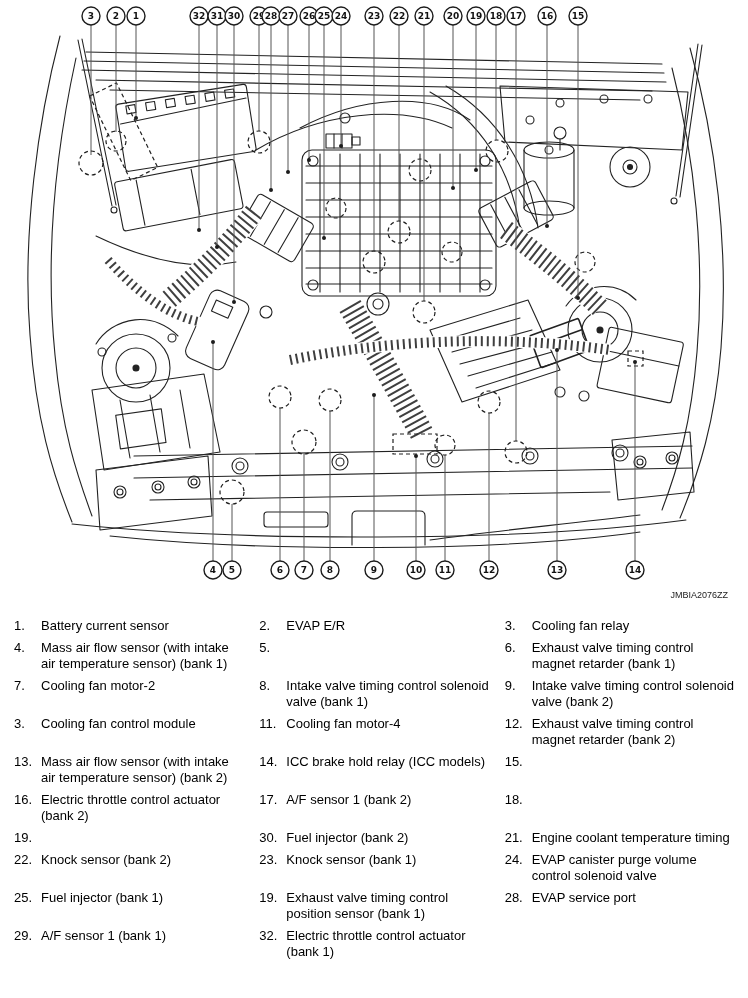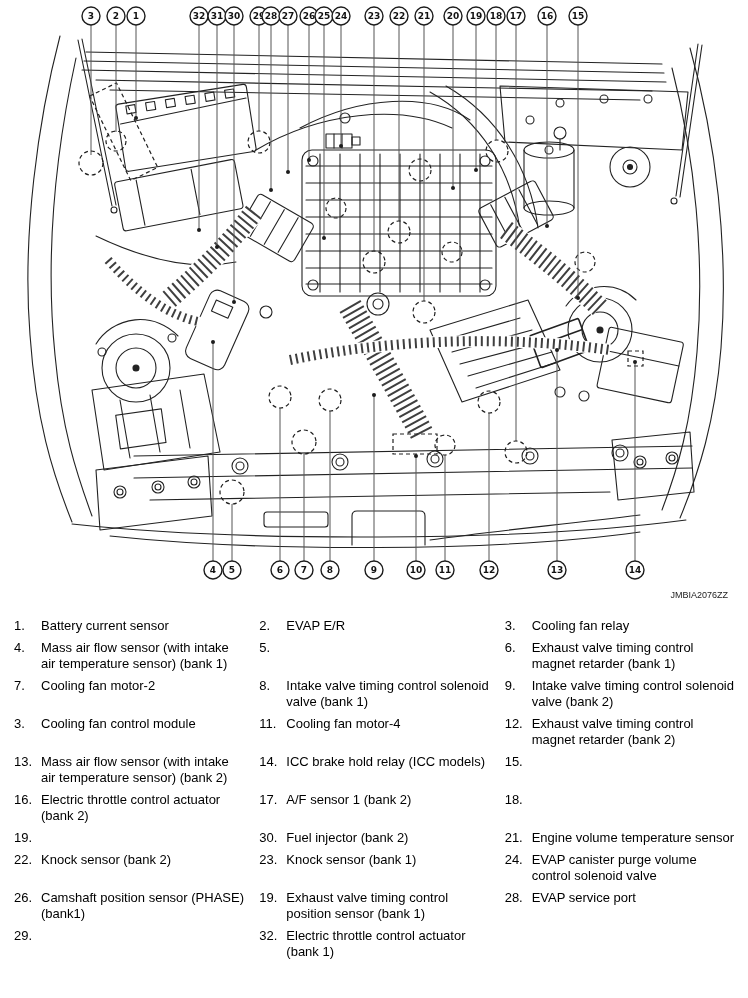--- a/index.html
+++ b/index.html
@@ -557,48 +557,49 @@
       </div>
       <div class="cell">
         <span class="num">19.</span>
       </div>
       <div class="cell">
         <span class="num">30.</span>
         <span class="txt">Fuel injector (bank 2)</span>
       </div>
       <div class="cell">
         <span class="num">21.</span>
-        <span class="txt">Engine volume temperature sensor</span>
+        <span class="txt">Engine coolant temperature timing</span>
       </div>
       <div class="cell">
         <span class="num">22.</span>
         <span class="txt">Knock sensor (bank 2)</span>
       </div>
       <div class="cell">
         <span class="num">23.</span>
         <span class="txt">Knock sensor (bank 1)</span>
       </div>
       <div class="cell">
         <span class="num">24.</span>
         <span class="txt">EVAP canister purge volume control solenoid valve</span>
       </div>
       <div class="cell">
-        <span class="num">26.</span>
-        <span class="txt">Camshaft position sensor (PHASE) (bank1)</span>
+        <span class="num">25.</span>
+        <span class="txt">Fuel injector (bank 1)</span>
       </div>
       <div class="cell">
         <span class="num">19.</span>
         <span class="txt">Exhaust valve timing control position sensor (bank 1)</span>
       </div>
       <div class="cell">
         <span class="num">28.</span>
         <span class="txt">EVAP service port</span>
       </div>
       <div class="cell">
         <span class="num">29.</span>
+        <span class="txt">A/F sensor 1 (bank 1)</span>
       </div>
       <div class="cell">
         <span class="num">32.</span>
         <span class="txt">Electric throttle control actuator (bank 1)</span>
       </div>
     </div>
 
 </div>
 
 </body></html>

